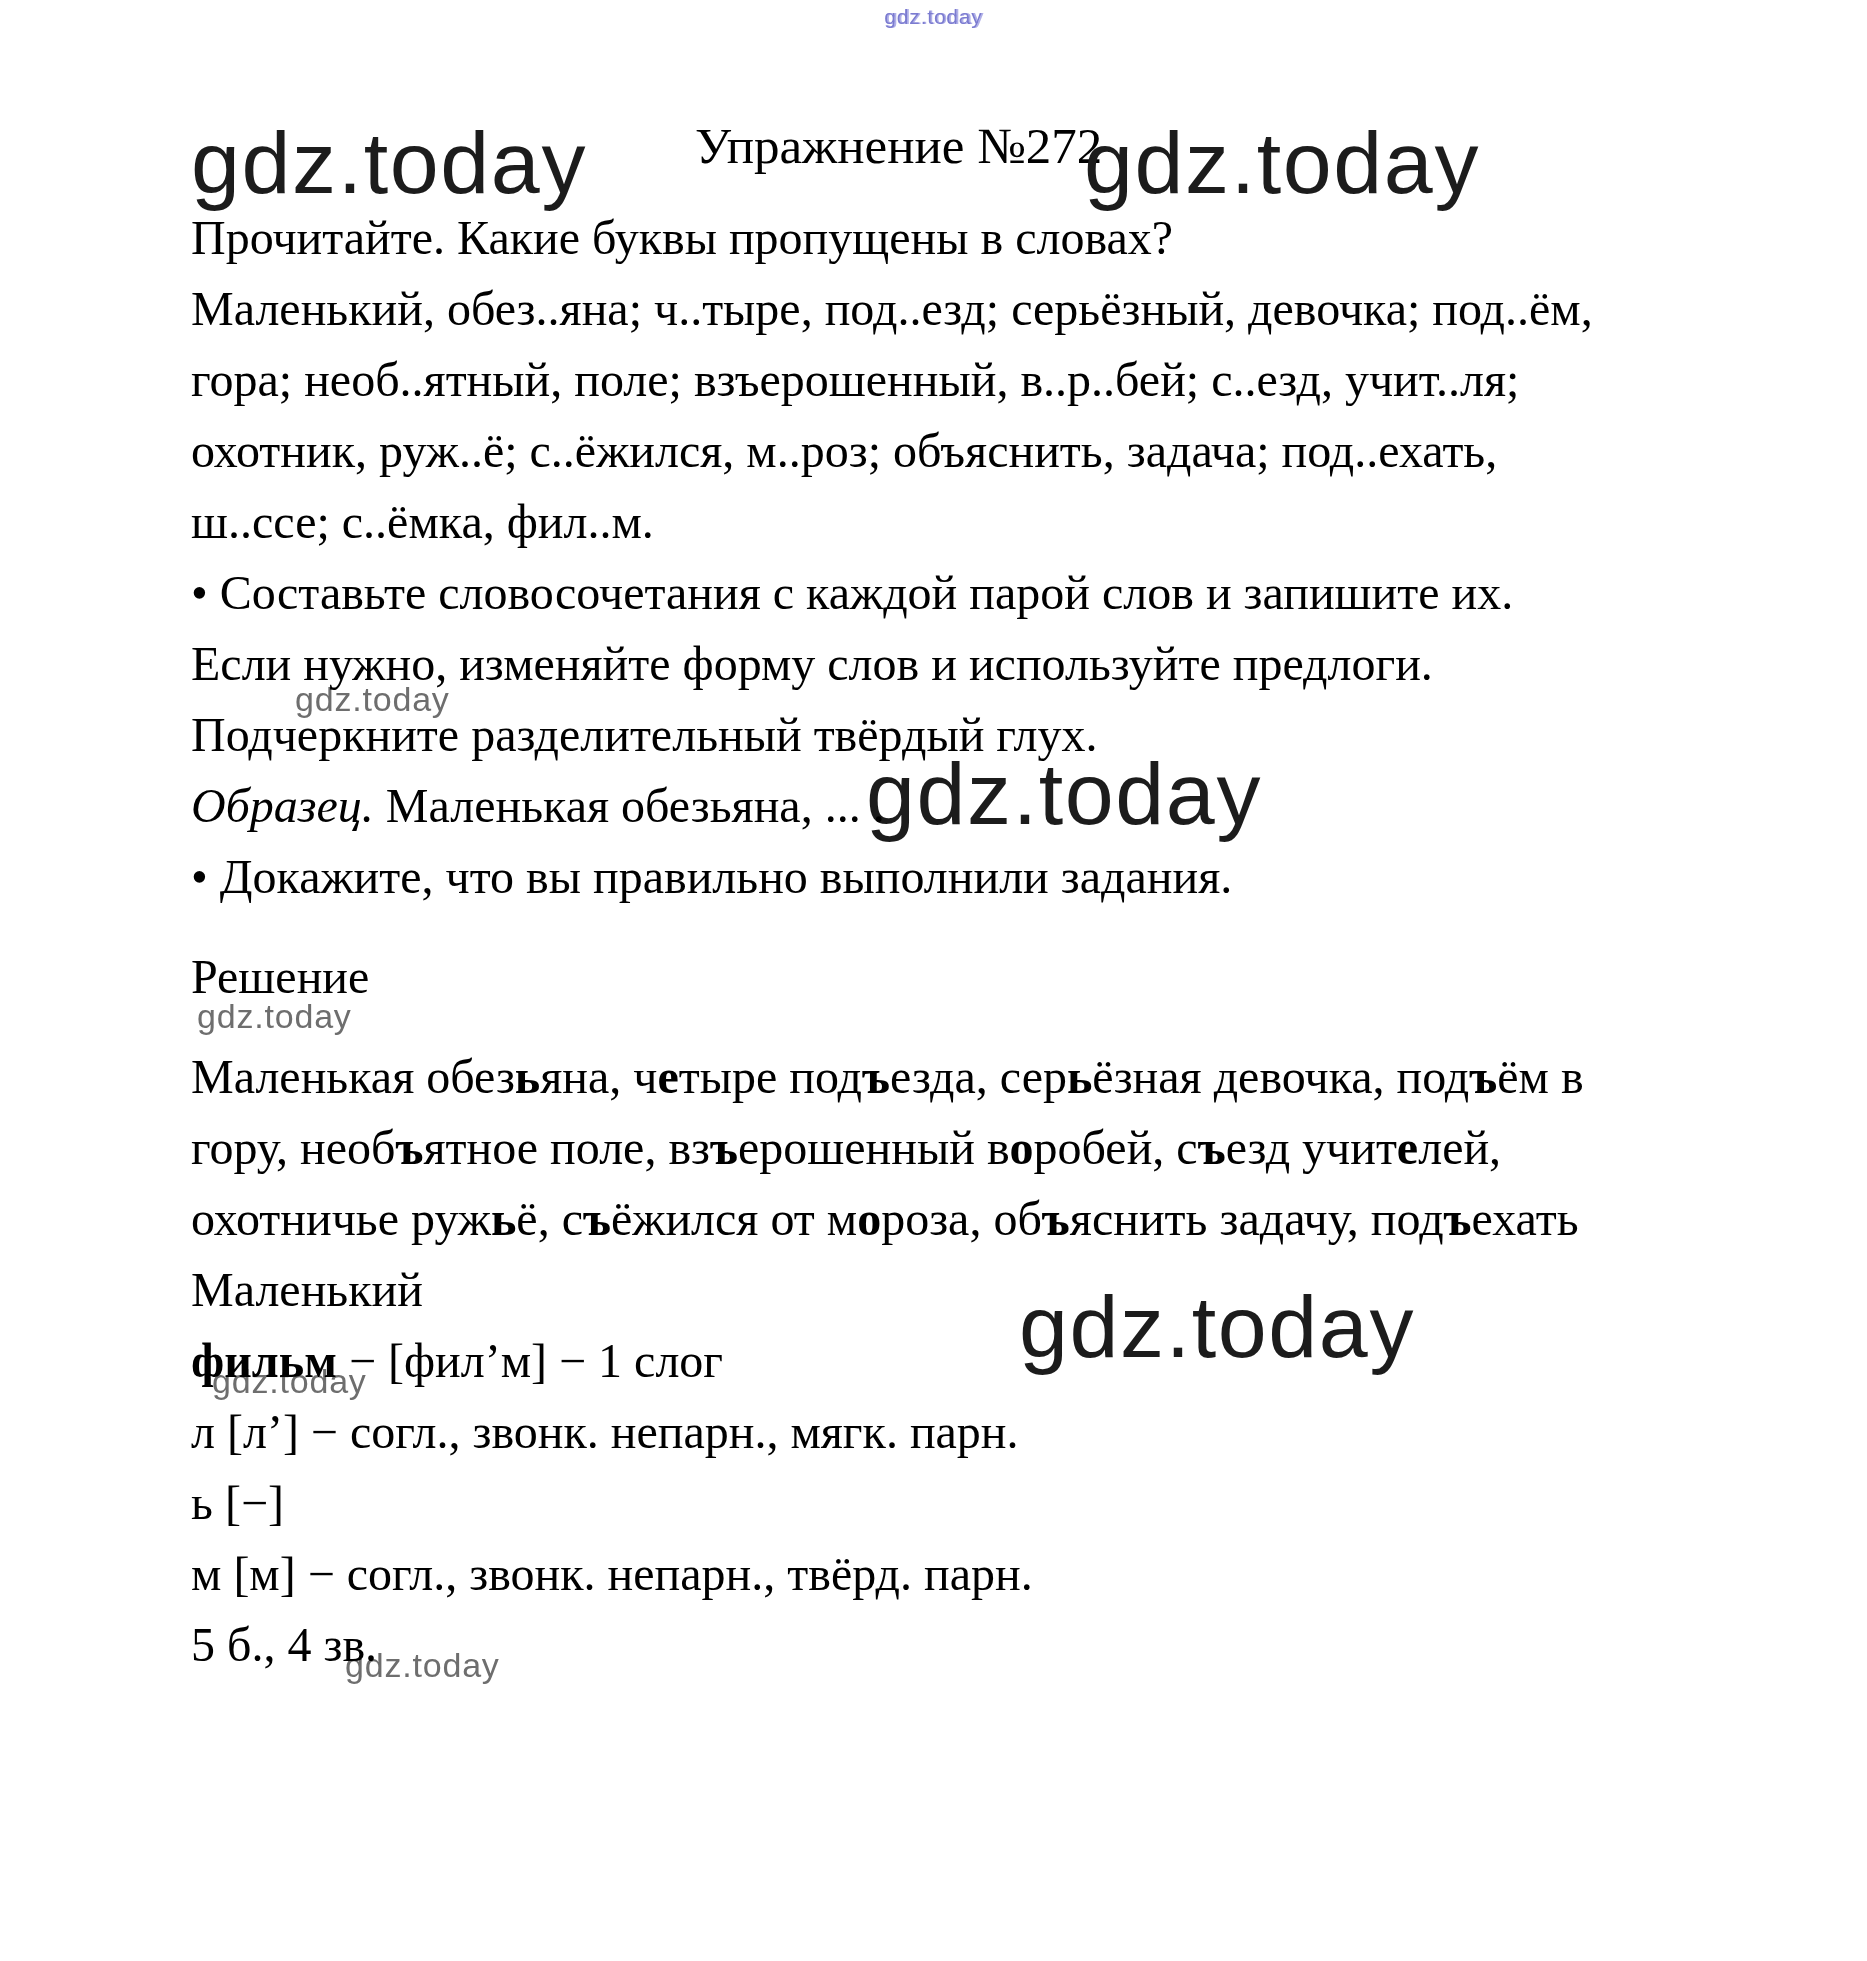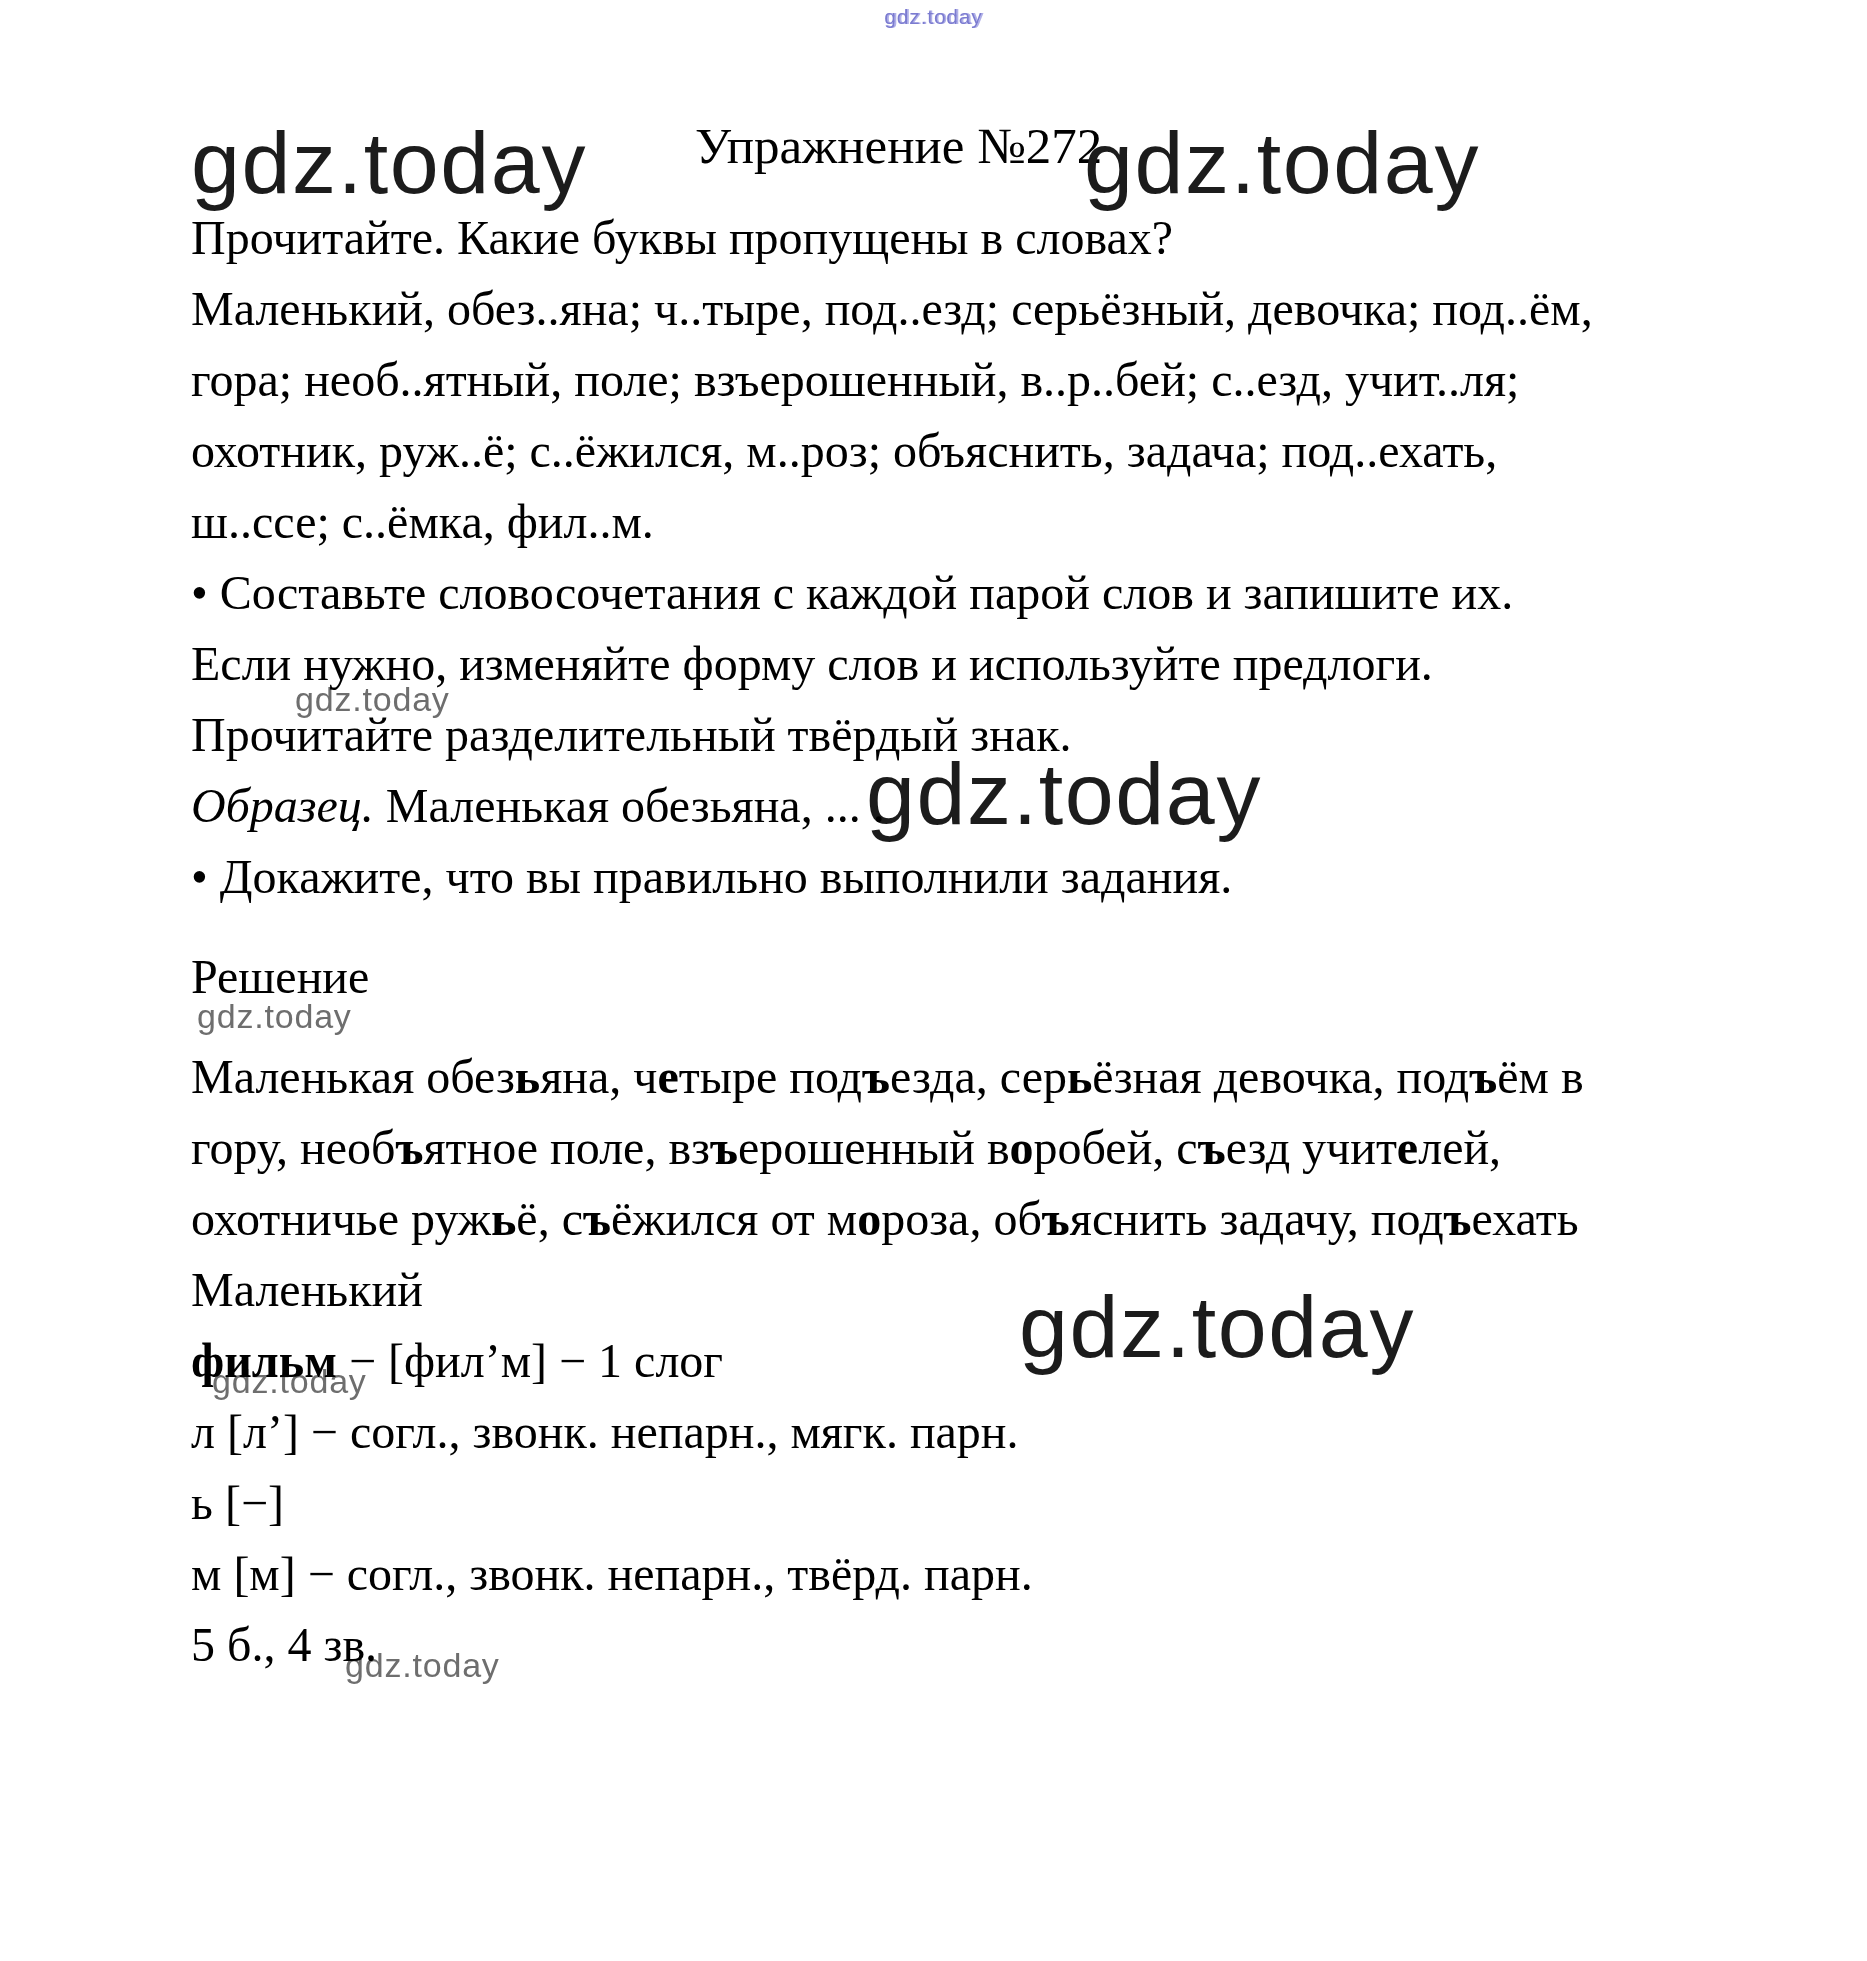--- a/index.html
+++ b/index.html
@@ -90,21 +90,21 @@
 
     <div class="line">Прочитайте. Какие буквы пропущены в словах?</div>
 
     <div class="line">Маленький, обез..яна; ч..тыре, под..езд; серьёзный, девочка; под..ём,</div>
     <div class="line">гора; необ..ятный, поле; взъерошенный, в..р..бей; с..езд, учит..ля;</div>
     <div class="line">охотник, руж..ё; с..ёжился, м..роз; объяснить, задача; под..ехать,</div>
     <div class="line">ш..ссе; с..ёмка, фил..м.</div>
 
     <div class="line">• Составьте словосочетания с каждой парой слов и запишите их.</div>
     <div class="line">Если нужно, изменяйте форму слов и используйте предлоги.</div>
-    <div class="line">Прочитайте разделительный твёрдый знак.</div>
+    <div class="line">Подчеркните разделительный твёрдый глух.</div>
 
     <div class="line"><span class="italic">Образец.</span><span> Маленькая обезьяна, ... .</span></div>
 
     <div class="line">• Докажите, что вы правильно выполнили задания.</div>
 
     <div class="line heading">Решение</div>
 
     <div class="line"><span>Маленькая обез</span><span class="bold-seg">ь</span><span>яна, ч</span><span class="bold-seg">е</span><span>тыре под</span><span class="bold-seg">ъ</span><span>езда, сер</span><span class="bold-seg">ь</span><span>ёзная девочка, под</span><span class="bold-seg">ъ</span><span>ём в</span></div>
     <div class="line"><span>гору, необ</span><span class="bold-seg">ъ</span><span>ятное поле, вз</span><span class="bold-seg">ъ</span><span>ерошенный в</span><span class="bold-seg">о</span><span>робей, с</span><span class="bold-seg">ъ</span><span>езд учит</span><span class="bold-seg">е</span><span>лей,</span></div>
     <div class="line"><span>охотничье руж</span><span class="bold-seg">ь</span><span>ё, с</span><span class="bold-seg">ъ</span><span>ёжился от м</span><span class="bold-seg">о</span><span>роза, об</span><span class="bold-seg">ъ</span><span>яснить задачу, под</span><span class="bold-seg">ъ</span><span>ехать</span></div>

